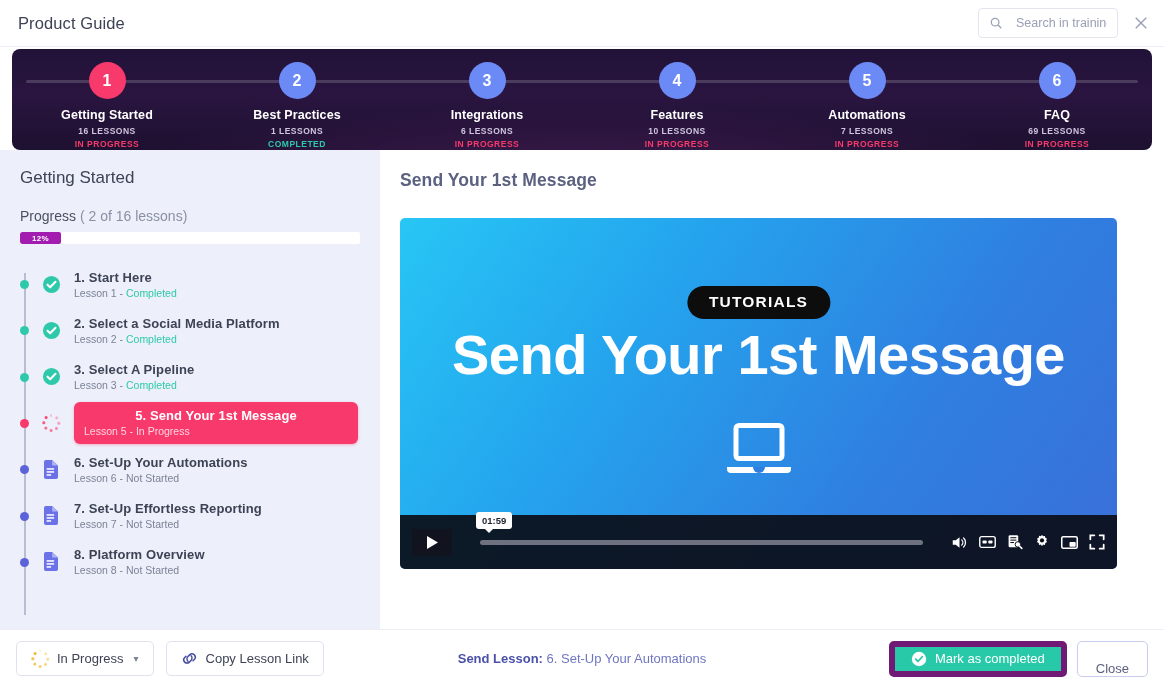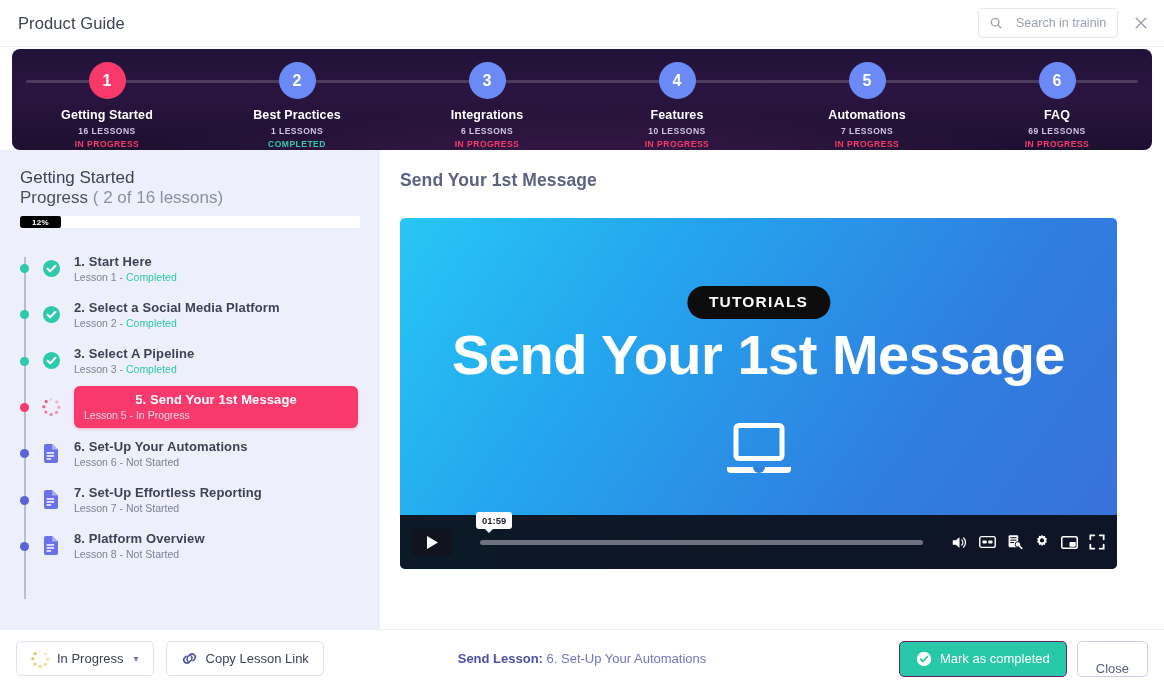--- a/index.html
+++ b/index.html
@@ -92,22 +92,22 @@
   .sidebar {
     width: 380px; background: #edf0fb;
     padding: 18px 0 0 0;
     position: relative;
     overflow: hidden;
   }
   .sb-title {
     font-size: 17px; color: #3d4355; padding: 0 20px; font-weight: 400;
   }
   .sb-progress-label {
-    padding: 0 20px;
-    font-size: 17px; color: #5c6275;
+    margin-top: 20px; padding: 0 20px;
+    font-size: 14px; color: #5c6275;
   }
   .sb-progress-label b { font-weight: 400; color: #4a5060; }
   .sb-progress-label span { color: #8a90a3; }
   .progressbar {
     margin: 8px 20px 0 20px; height: 12px;
     background: #fff; border-radius: 2px; overflow: hidden;
     position: relative;
   }
   .progressbar-fill {
     height: 100%; width: 12%;
@@ -233,21 +233,21 @@
   .btn-status { color: #3d4355; }
   .btn-copy { margin-left: 12px; color: #3d4355; }
   .chev { color: #7c8296; font-size: 10px; margin-left: 2px; }
   .next-lesson {
     position: absolute; left: 50%; transform: translateX(-50%);
     font-size: 13px; color: #6f76c0;
   }
   .next-lesson b { color: #4b51a8; font-weight: 700; }
   .bottom-right { margin-left: auto; display: flex; align-items: center; gap: 10px; }
   .btn-primary {
-    background: #28c9a8; border: 1px solid #701a75; color: #fff;
+    background: #28c9a8; border: 6px solid #701a75; color: #fff;
     font-weight: 400; padding: 0 16px; height: 36px;
   }
   .btn-close {
     border: 1px solid #c9ccee; color: #5a6080; padding: 0 18px; height: 36px; align-items: flex-end;
   }
 </style>
 </head>
 <body>
 
 <div class="topbar">
@@ -326,21 +326,21 @@
 </div>
 
 <div class="body-row">
 
   <div class="sidebar">
     <div class="sb-title">Getting Started</div>
     <div class="sb-progress-label">
       <b>Progress</b><span> ( 2 of 16 lessons)</span>
     </div>
     <div class="progressbar">
-      <div class="progressbar-fill" id="pfill" style="width: 12%; background: #000000;">12%</div>
+      <div class="progressbar-fill" id="pfill" style="width: 12%; background: #a21caf;">12%</div>
     </div>
     <div class="lesson-list" id="lesson-list">
       <div class="timeline"></div>
     <div class="lesson">
           <span class="tl-dot" style="background:#2ec9aa"></span>
           <span class="lesson-ico">
             <svg width="19" height="19" viewBox="0 0 20 20">
               <circle cx="10" cy="10" r="9" fill="#2ec9aa"></circle>
               <path d="M5.8 10.2l2.8 2.8 5.6-5.8" stroke="#fff" stroke-width="2.2" fill="none" stroke-linecap="round" stroke-linejoin="round"></path>
             </svg>

